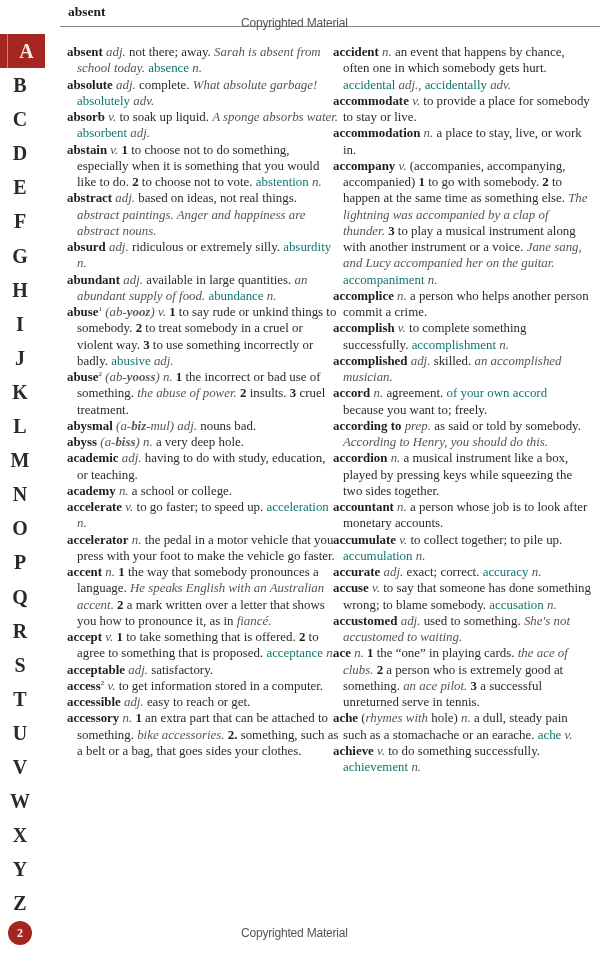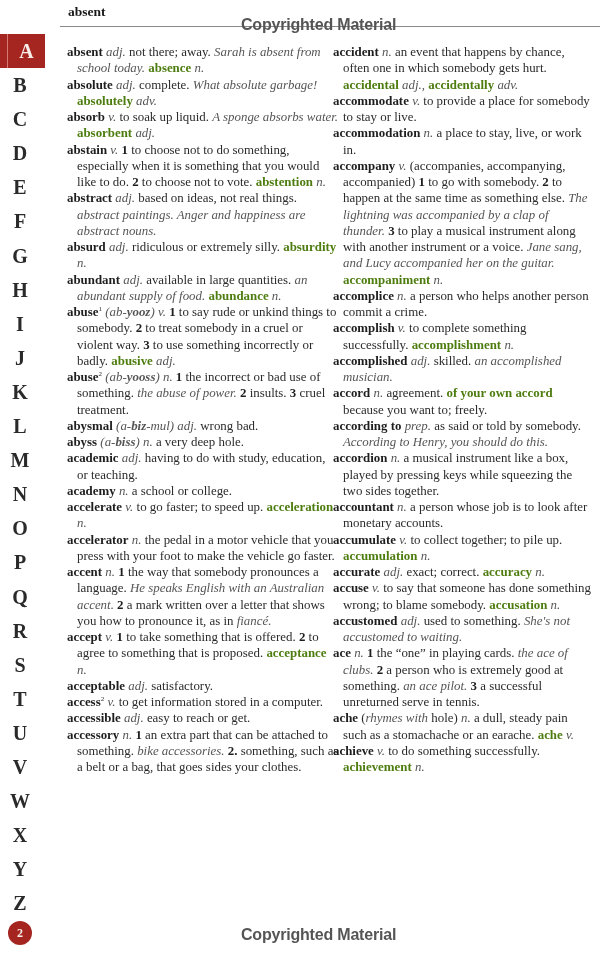--- a/index.html
+++ b/index.html
@@ -11,21 +11,21 @@
   .running-head {
     position: absolute; left: 68px; top: 4px;
     font-weight: bold; font-size: 13.5px; color: #1a1a1a;
   }
   .head-rule {
     position: absolute; left: 60px; right: 0; top: 26px;
     height: 0; border-top: 1px solid #8a8a8a;
   }
   .watermark {
     position: absolute; font-family: "Liberation Sans", "DejaVu Sans", sans-serif;
-    font-weight: bold; font-size: 16px; color: #555; letter-spacing: -0.2px;
+    font-weight: normal; font-size: 12px; color: #555; letter-spacing: -0.2px;
     background: transparent;
   }
   .wm-top { left: 241px; top: 16px; }
   .wm-bottom { left: 241px; top: 926px; }
 
   .thumb-index {
     position: absolute; left: 0; top: 34px; width: 60px;
   }
   .thumb-letter {
     height: 34.1px; line-height: 34px; text-align: center;
@@ -51,21 +51,21 @@
     position: absolute; top: 44px;
     font-size: 12.9px; line-height: 16.25px;
   }
   .col-left { left: 67px; width: 272px; }
   .col-right { left: 333px; width: 258px; }
   .entry { padding-left: 10px; text-indent: -10px; margin: 0; }
   .hw { font-weight: bold; color: #1e1e1e; }
   .pos { font-style: italic; color: #555; }
   .ex { font-style: italic; color: #555; }
   .num { font-weight: bold; color: #1e1e1e; }
-  .der { font-weight: bold; color: #4d7c0f; }
+  .der { font-weight: normal; color: #0f766e; }
   .pron { font-style: italic; color: #555; }
   .pron b { font-style: italic; }
   sup { font-size: 7px; line-height: 0; }
 </style>
 </head>
 <body>
 
 <div class="running-head">absent</div>
 <div class="head-rule"></div>
 <div class="watermark wm-top">Copyrighted Material</div>
@@ -104,21 +104,21 @@
 <div class="col col-left">
   <p class="entry"><span class="hw">absent</span> <span class="pos">adj.</span> <span>not there; away.</span> <span class="ex">Sarah is absent from school today.</span> <span class="der">absence</span> <span class="pos">n.</span></p>
   <p class="entry"><span class="hw">absolute</span> <span class="pos">adj.</span> <span>complete.</span> <span class="ex">What absolute garbage!</span> <span class="der">absolutely</span> <span class="pos">adv.</span></p>
   <p class="entry"><span class="hw">absorb</span> <span class="pos">v.</span> <span>to soak up liquid.</span> <span class="ex">A sponge absorbs water.</span> <span class="der">absorbent</span> <span class="pos">adj.</span></p>
   <p class="entry"><span class="hw">abstain</span> <span class="pos">v.</span> <span class="num">1</span> <span>to choose not to do something, especially when it is something that you would like to do.</span> <span class="num">2</span> <span>to choose not to vote.</span> <span class="der">abstention</span> <span class="pos">n.</span></p>
   <p class="entry"><span class="hw">abstract</span> <span class="pos">adj.</span> <span>based on ideas, not real things.</span> <span class="ex">abstract paintings. Anger and happiness are abstract nouns.</span></p>
   <p class="entry"><span class="hw">absurd</span> <span class="pos">adj.</span> <span>ridiculous or extremely silly.</span> <span class="der">absurdity</span> <span class="pos">n.</span></p>
   <p class="entry"><span class="hw">abundant</span> <span class="pos">adj.</span> <span>available in large quantities.</span> <span class="ex">an abundant supply of food.</span> <span class="der">abundance</span> <span class="pos">n.</span></p>
   <p class="entry"><span class="hw">abuse</span><sup>1</sup> <span class="pron">(<span>ab-</span><b>yooz</b>)</span> <span class="pos">v.</span> <span class="num">1</span> <span>to say rude or unkind things to somebody.</span> <span class="num">2</span> <span>to treat somebody in a cruel or violent way.</span> <span class="num">3</span> <span>to use something incorrectly or badly.</span> <span class="der">abusive</span> <span class="pos">adj.</span></p>
   <p class="entry"><span class="hw">abuse</span><sup>2</sup> <span class="pron">(<span>ab-</span><b>yooss</b>)</span> <span class="pos">n.</span> <span class="num">1</span> <span>the incorrect or bad use of something.</span> <span class="ex">the abuse of power.</span> <span class="num">2</span> <span>insults.</span> <span class="num">3</span> <span>cruel treatment.</span></p>
-  <p class="entry"><span class="hw">abysmal</span> <span class="pron">(<span>a-</span><b>biz</b><span>-mul</span>)</span> <span class="pos">adj.</span> <span>wrong bad.</span></p>
+  <p class="entry"><span class="hw">abysmal</span> <span class="pron">(<span>a-</span><b>biz</b><span>-mul</span>)</span> <span class="pos">adj.</span> <span>nouns bad.</span></p>
   <p class="entry"><span class="hw">abyss</span> <span class="pron">(<span>a-</span><b>biss</b>)</span> <span class="pos">n.</span> <span>a very deep hole.</span></p>
   <p class="entry"><span class="hw">academic</span> <span class="pos">adj.</span> <span>having to do with study, education, or teaching.</span></p>
   <p class="entry"><span class="hw">academy</span> <span class="pos">n.</span> <span>a school or college.</span></p>
   <p class="entry"><span class="hw">accelerate</span> <span class="pos">v.</span> <span>to go faster; to speed up.</span> <span class="der">acceleration</span> <span class="pos">n.</span></p>
   <p class="entry"><span class="hw">accelerator</span> <span class="pos">n.</span> <span>the pedal in a motor vehicle that you press with your foot to make the vehicle go faster.</span></p>
   <p class="entry"><span class="hw">accent</span> <span class="pos">n.</span> <span class="num">1</span> <span>the way that somebody pronounces a language.</span> <span class="ex">He speaks English with an Australian accent.</span> <span class="num">2</span> <span>a mark written over a letter that shows you how to pronounce it, as in</span> <span class="ex">fiancé.</span></p>
   <p class="entry"><span class="hw">accept</span> <span class="pos">v.</span> <span class="num">1</span> <span>to take something that is offered.</span> <span class="num">2</span> <span>to agree to something that is proposed.</span> <span class="der">acceptance</span> <span class="pos">n.</span></p>
   <p class="entry"><span class="hw">acceptable</span> <span class="pos">adj.</span> <span>satisfactory.</span></p>
   <p class="entry"><span class="hw">access</span><sup>2</sup> <span class="pos">v.</span> <span>to get information stored in a computer.</span></p>
   <p class="entry"><span class="hw">accessible</span> <span class="pos">adj.</span> <span>easy to reach or get.</span></p>

